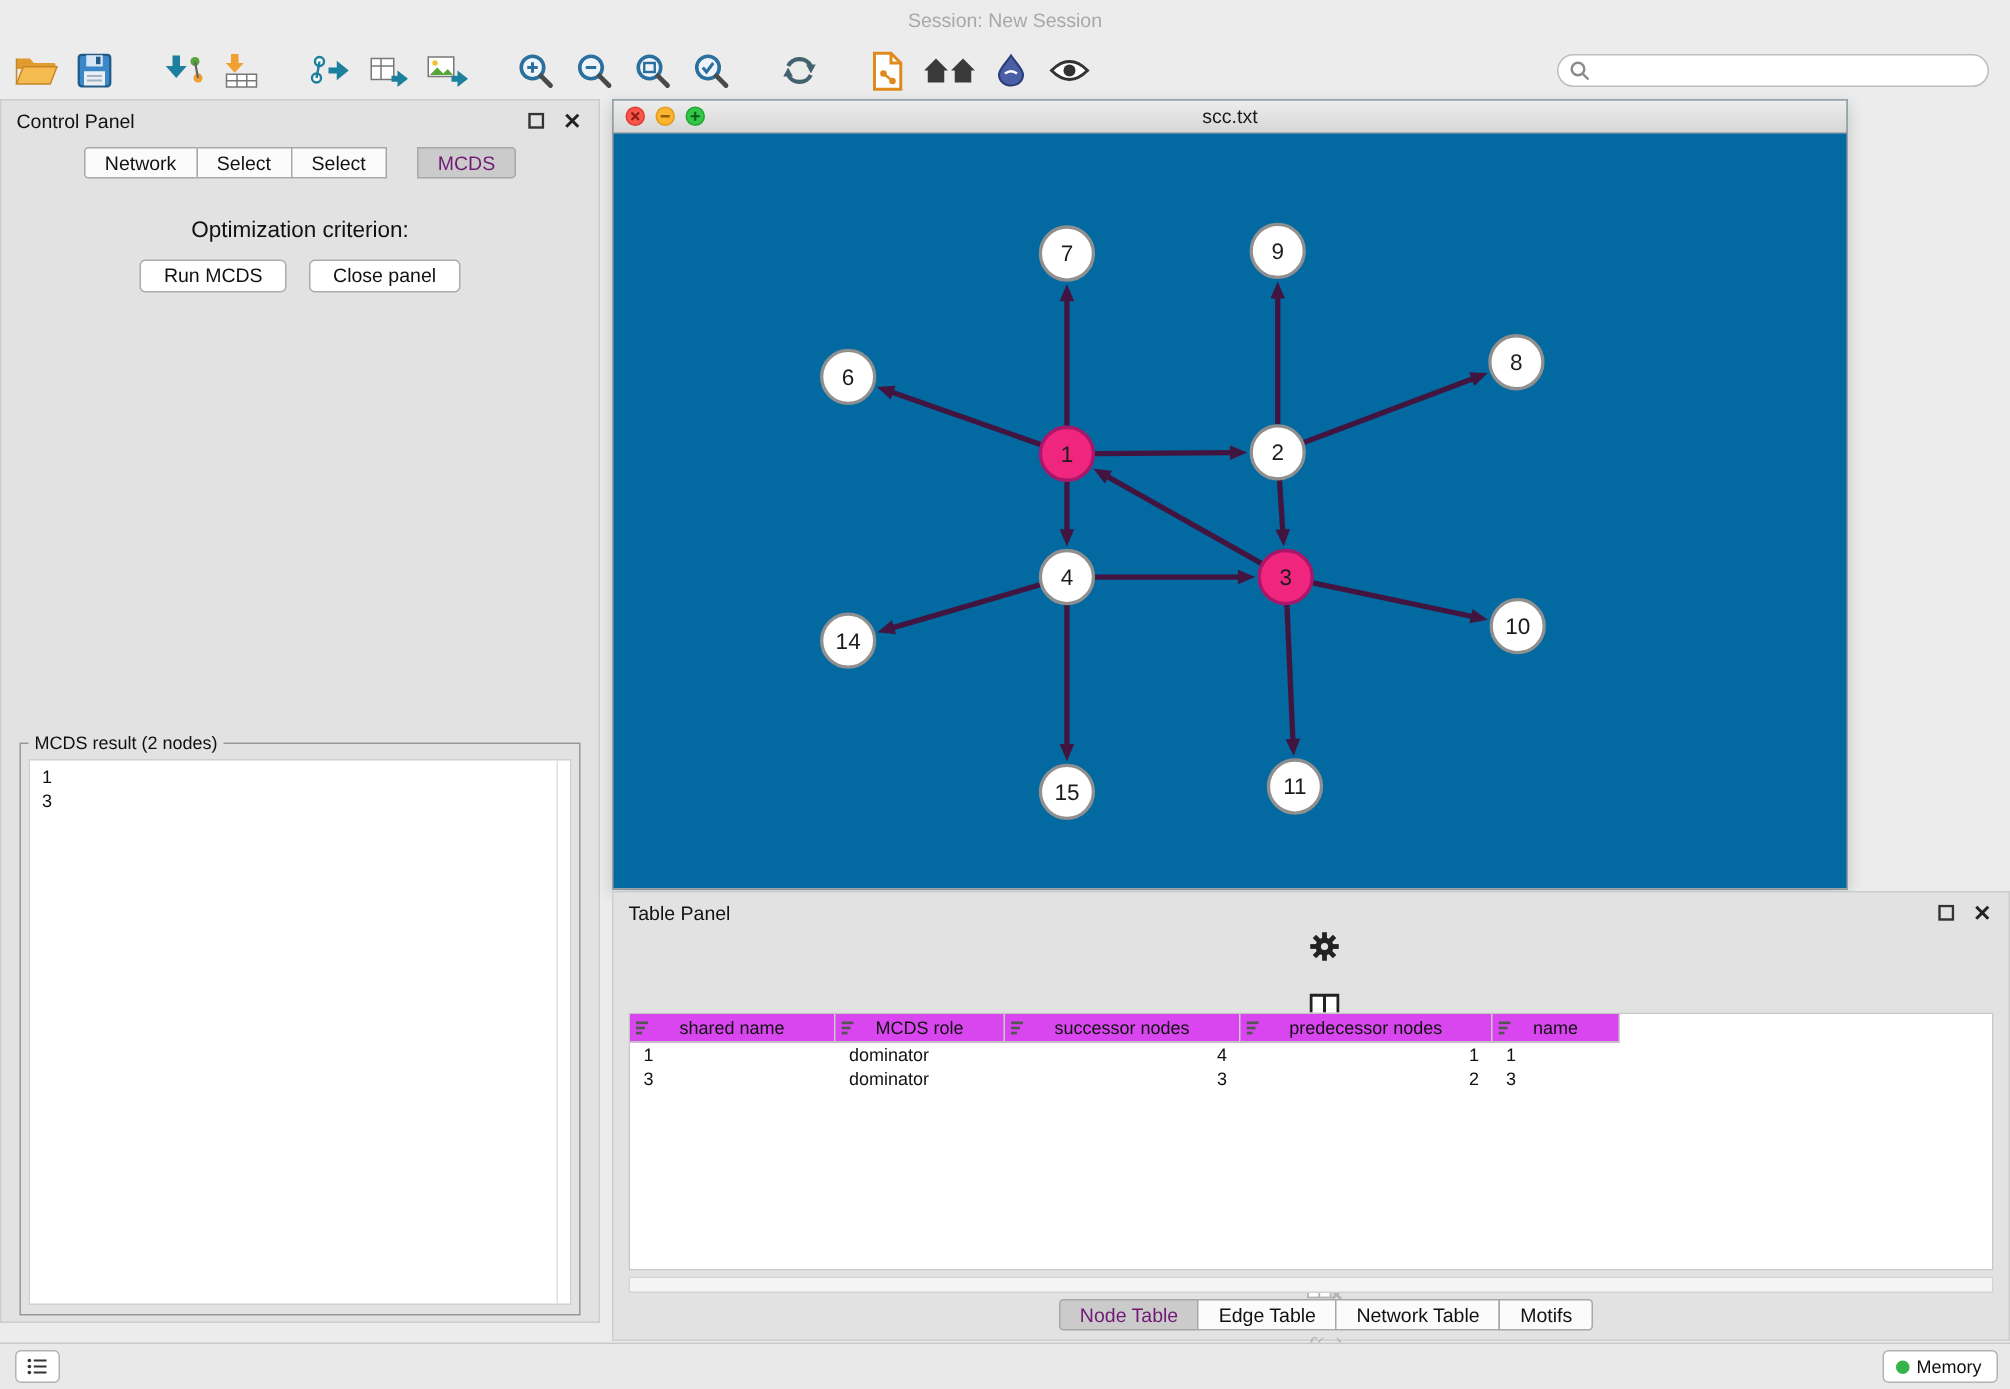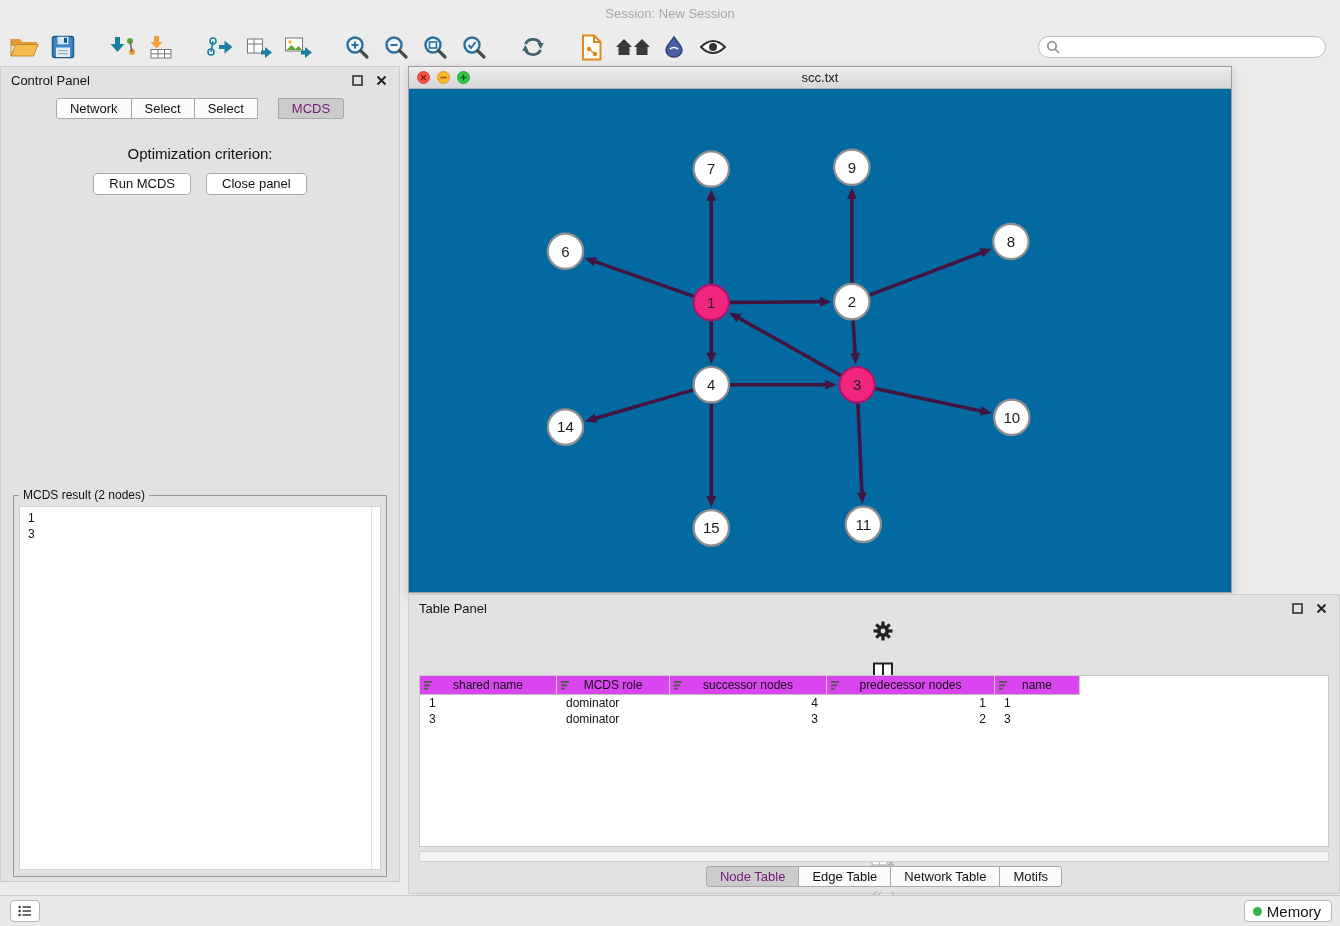--- a/index.html
+++ b/index.html
@@ -91,21 +91,21 @@
   .tp-tabs { position:absolute; left:0; right:0; top:271px; display:flex; justify-content:center; }
 
   
   .statusbar { position:absolute; left:0; right:0; bottom:0; height:31px; background:#e9e9e9;
     border-top:1px solid #c9c9c9; }
   .sb-left-btn { position:absolute; left:10px; top:4px; width:30px; height:22px; background:#fff;
     border:1px solid #b3b3b3; border-radius:4px; display:flex; align-items:center;
     justify-content:center; }
   .memory-btn { position:absolute; right:8px; top:4px; height:22px; background:#fff;
     border:1px solid #b3b3b3; border-radius:4px; display:flex; align-items:center; gap:5px;
-    padding:0 10px 0 8px; font-size:15px; color:#111; }
+    padding:0 10px 0 8px; font-size:12px; color:#111; }
   .memory-dot { width:9px; height:9px; border-radius:50%; background:#35b44a; }
 </style>
 </head>
 <body>
 
 <div class="app">
 
   <div class="titlebar">
     <span>Session: New Session</span>
   </div>

